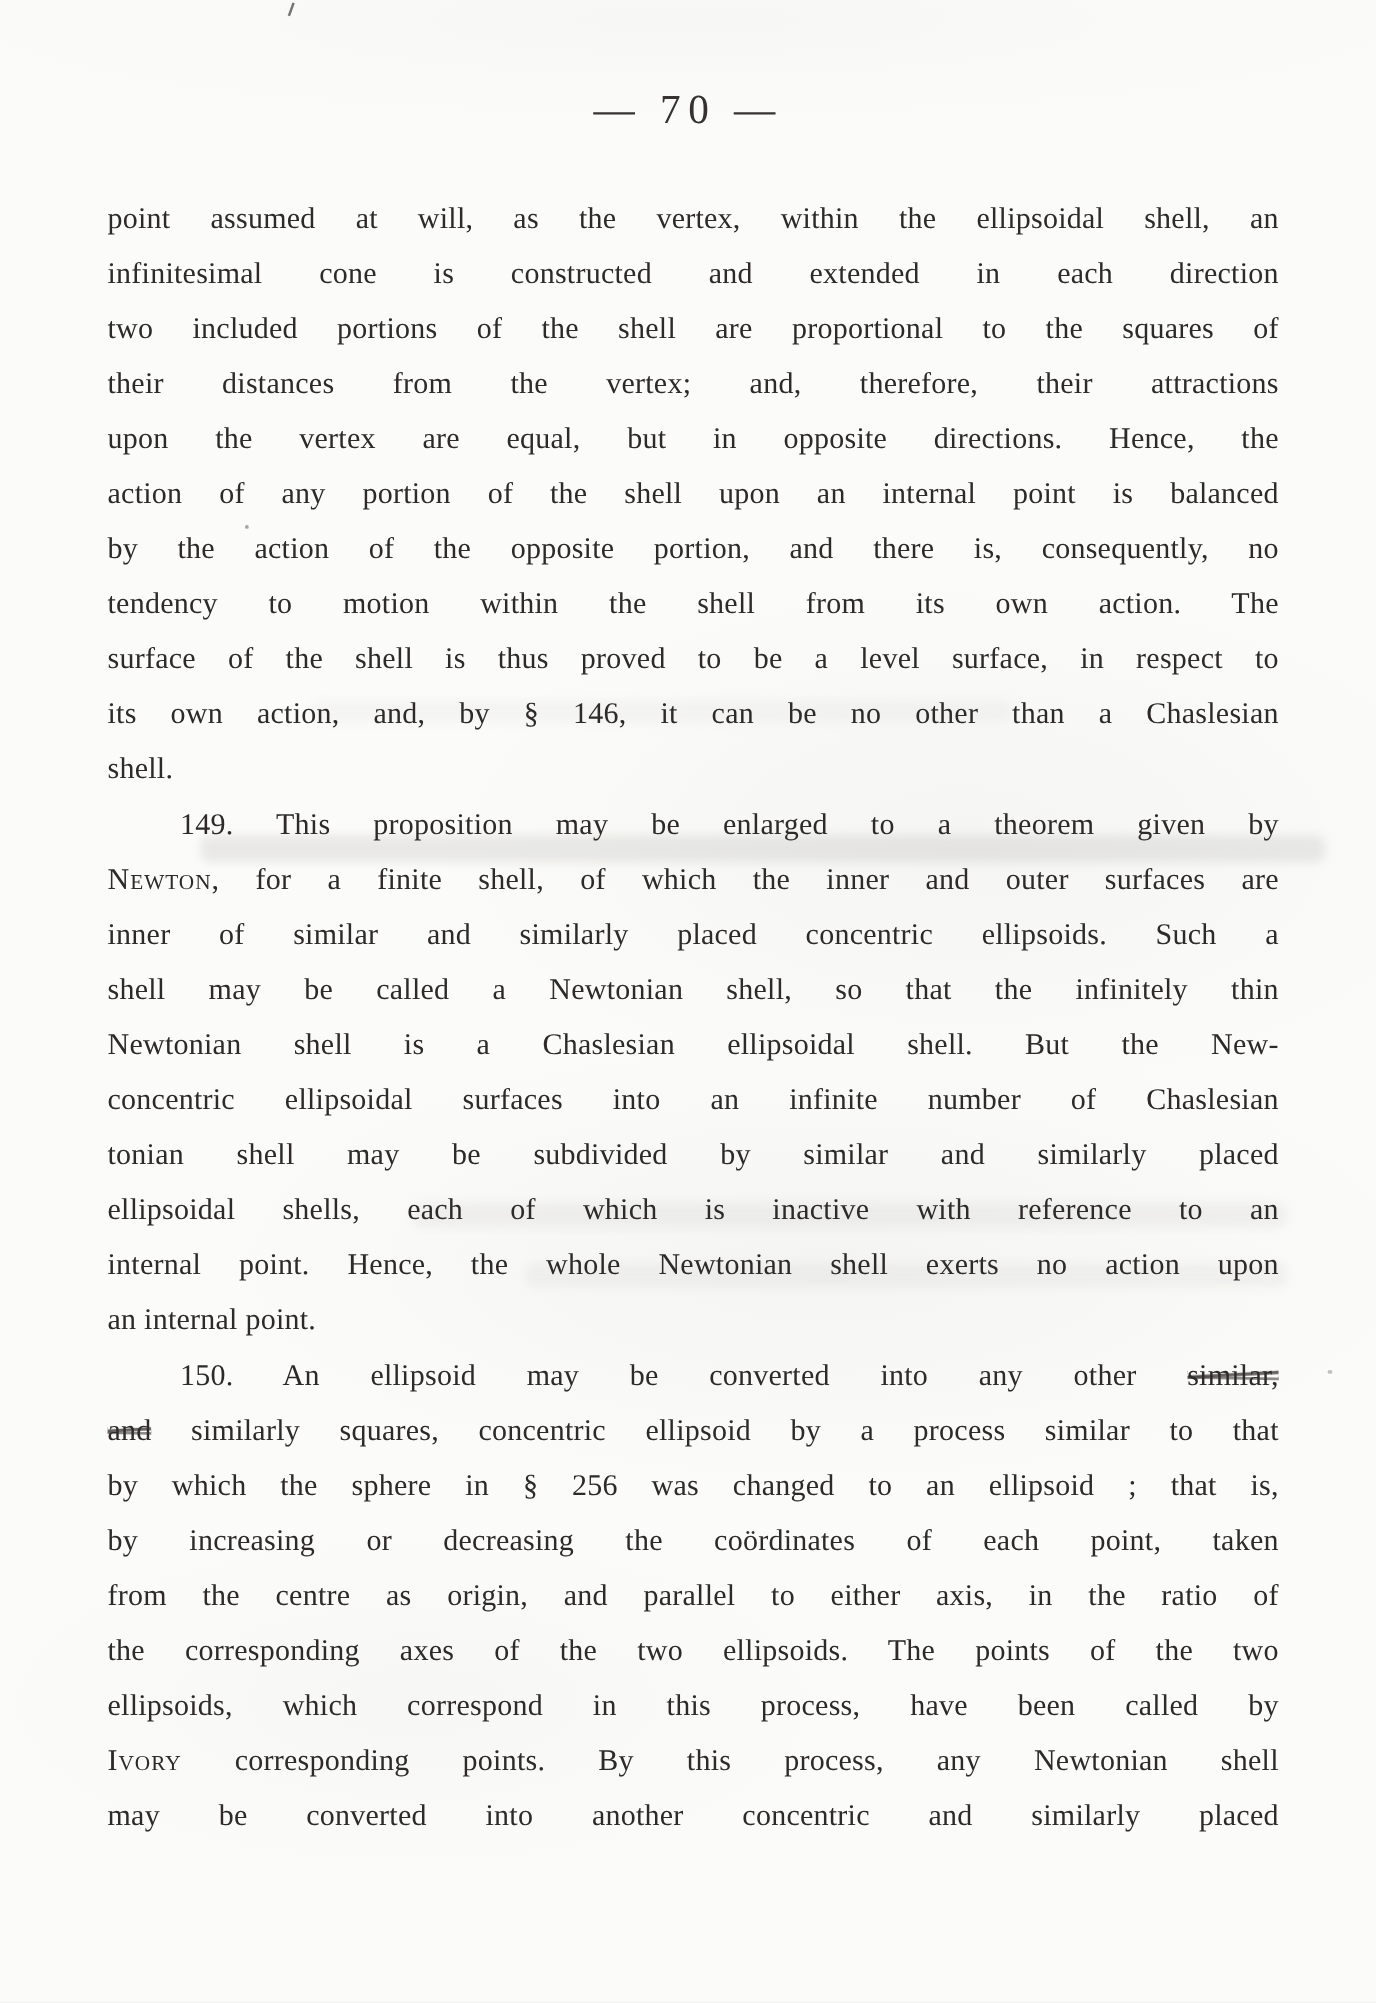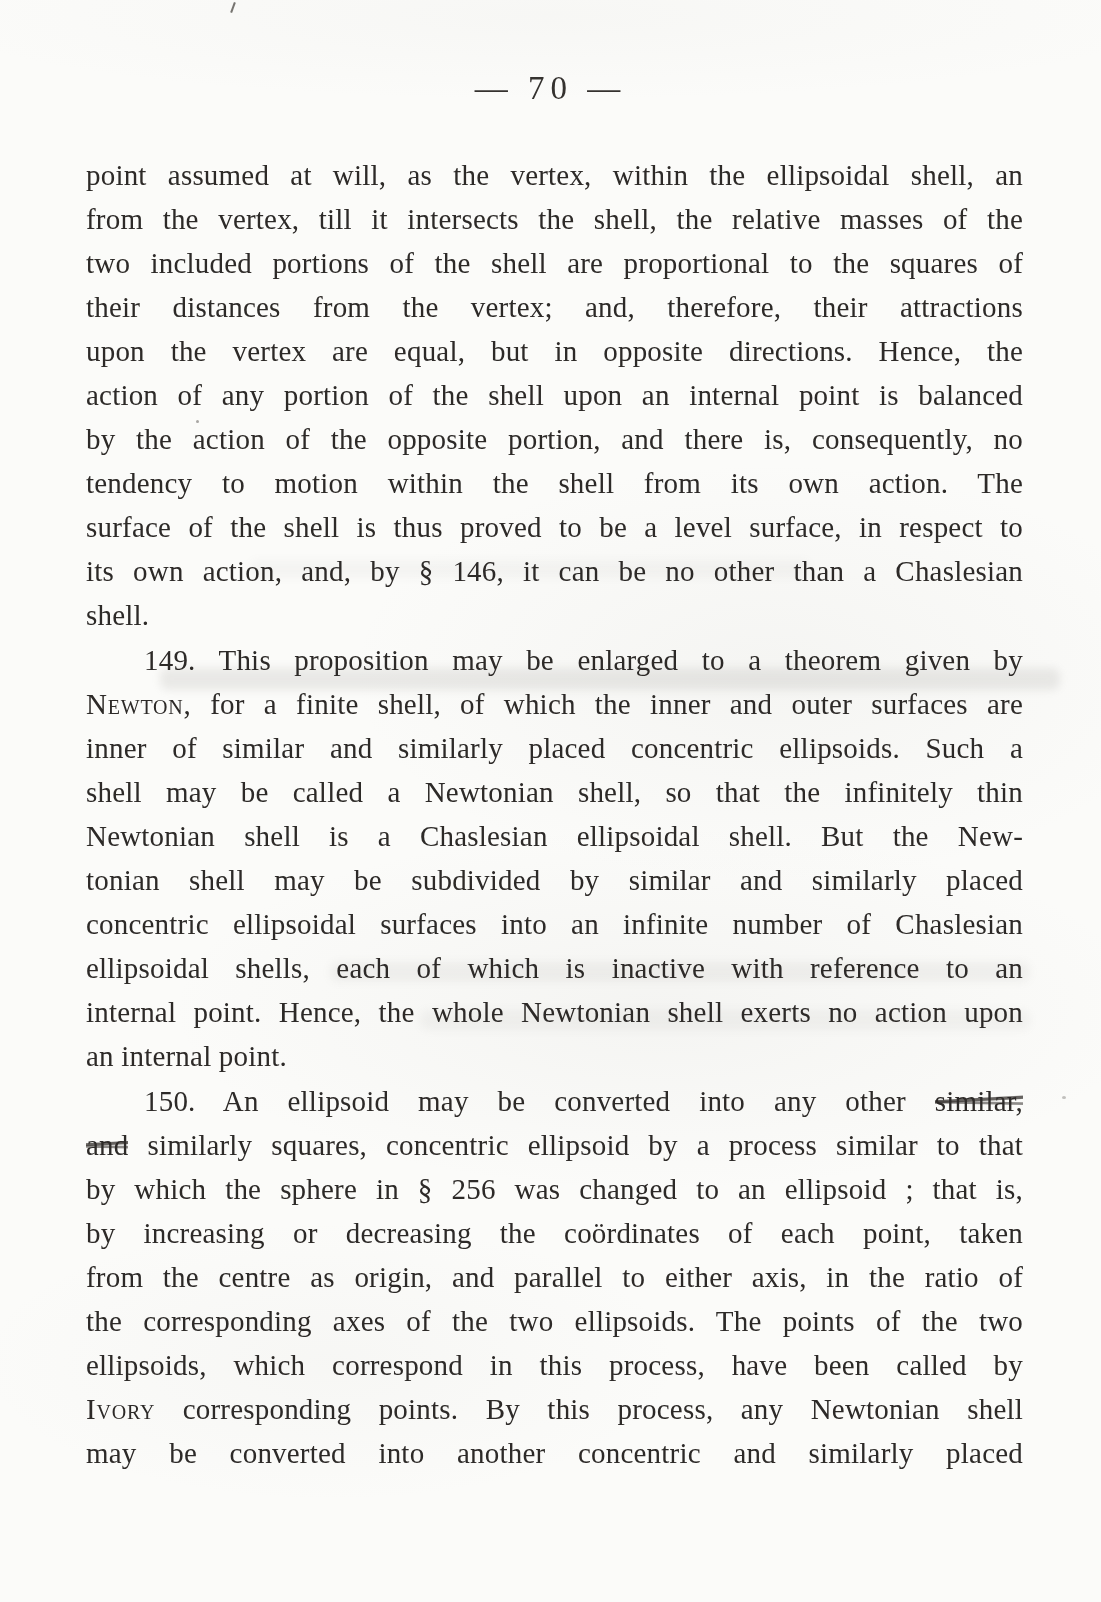--- a/index.html
+++ b/index.html
@@ -33,21 +33,21 @@
     color: #35322f;
   }
   .textblock {
     position: absolute;
     left: 86px;
     top: 153px;
     width: 937px;
   }
   .line {
     display: block;
-    font-size: 29px;
+    font-size: 24px;
     line-height: 44px;
     height: 44px;
     text-align: justify;
     text-align-last: justify;
     white-space: nowrap;
     letter-spacing: 0.2px;
   }
   .line.nojust {
     text-align-last: left;
   }
@@ -96,37 +96,37 @@
   <div class="smudge s3"></div>
   <div class="smudge s4"></div>
   <div class="speck k1"></div>
   <div class="speck k2"></div>
   <div class="speck k3"></div>
 
   <div class="pageno">— 70 —</div>
 
   <div class="textblock" id="textblock">
       <div class="line"><span>point assumed at will, as the vertex, within the ellipsoidal shell, an</span></div>
-      <div class="line"><span>from the vertex, till it intersects the shell, the relative masses of the</span></div>
+      <div class="line"><span>infinitesimal cone is constructed and extended in each direction</span></div>
       <div class="line"><span>two included portions of the shell are proportional to the squares of</span></div>
       <div class="line"><span>their distances from the vertex; and, therefore, their attractions</span></div>
       <div class="line"><span>upon the vertex are equal, but in opposite directions. Hence, the</span></div>
       <div class="line"><span>action of any portion of the shell upon an internal point is balanced</span></div>
       <div class="line"><span>by the action of the opposite portion, and there is, consequently, no</span></div>
       <div class="line"><span>tendency to motion within the shell from its own action. The</span></div>
       <div class="line"><span>surface of the shell is thus proved to be a level surface, in respect to</span></div>
       <div class="line"><span>its own action, and, by § 146, it can be no other than a Chaslesian</span></div>
       <div class="line nojust"><span>shell.</span></div>
       <div class="line indent parabreak"><span>149. This proposition may be enlarged to a theorem given by</span></div>
       <div class="line"><span class="seg-sc">Newton</span><span>, for a finite shell, of which the inner and outer surfaces are</span></div>
       <div class="line"><span>inner of similar and similarly placed concentric ellipsoids. Such a</span></div>
       <div class="line"><span>shell may be called a </span><span class="seg-it">Newtonian shell</span><span>, so that the infinitely thin</span></div>
       <div class="line"><span>Newtonian shell is a Chaslesian ellipsoidal shell. But the New-</span></div>
+      <div class="line"><span>concentric ellipsoidal surfaces into an infinite number of Chaslesian</span></div>
       <div class="line"><span>tonian shell may be subdivided by similar and similarly placed</span></div>
-      <div class="line"><span>concentric ellipsoidal surfaces into an infinite number of Chaslesian</span></div>
       <div class="line"><span>ellipsoidal shells, each of which is inactive with reference to an</span></div>
       <div class="line"><span>internal point. Hence, </span><span class="seg-it">the whole Newtonian shell exerts no action upon</span></div>
       <div class="line nojust"><span class="seg-it">an internal point.</span></div>
       <div class="line indent parabreak"><span>150. An ellipsoid may be converted into any other </span><span class="seg-st">similar,</span></div>
       <div class="line"><span class="seg-st">and</span><span> similarly squares, concentric ellipsoid by a process similar to that</span></div>
       <div class="line"><span>by which the sphere in § 256 was changed to an ellipsoid ; that is,</span></div>
       <div class="line"><span>by increasing or decreasing the coördinates of each point, taken</span></div>
       <div class="line"><span>from the centre as origin, and parallel to either axis, in the ratio of</span></div>
       <div class="line"><span>the corresponding axes of the two ellipsoids. The points of the two</span></div>
       <div class="line"><span>ellipsoids, which correspond in this process, have been called by</span></div>

